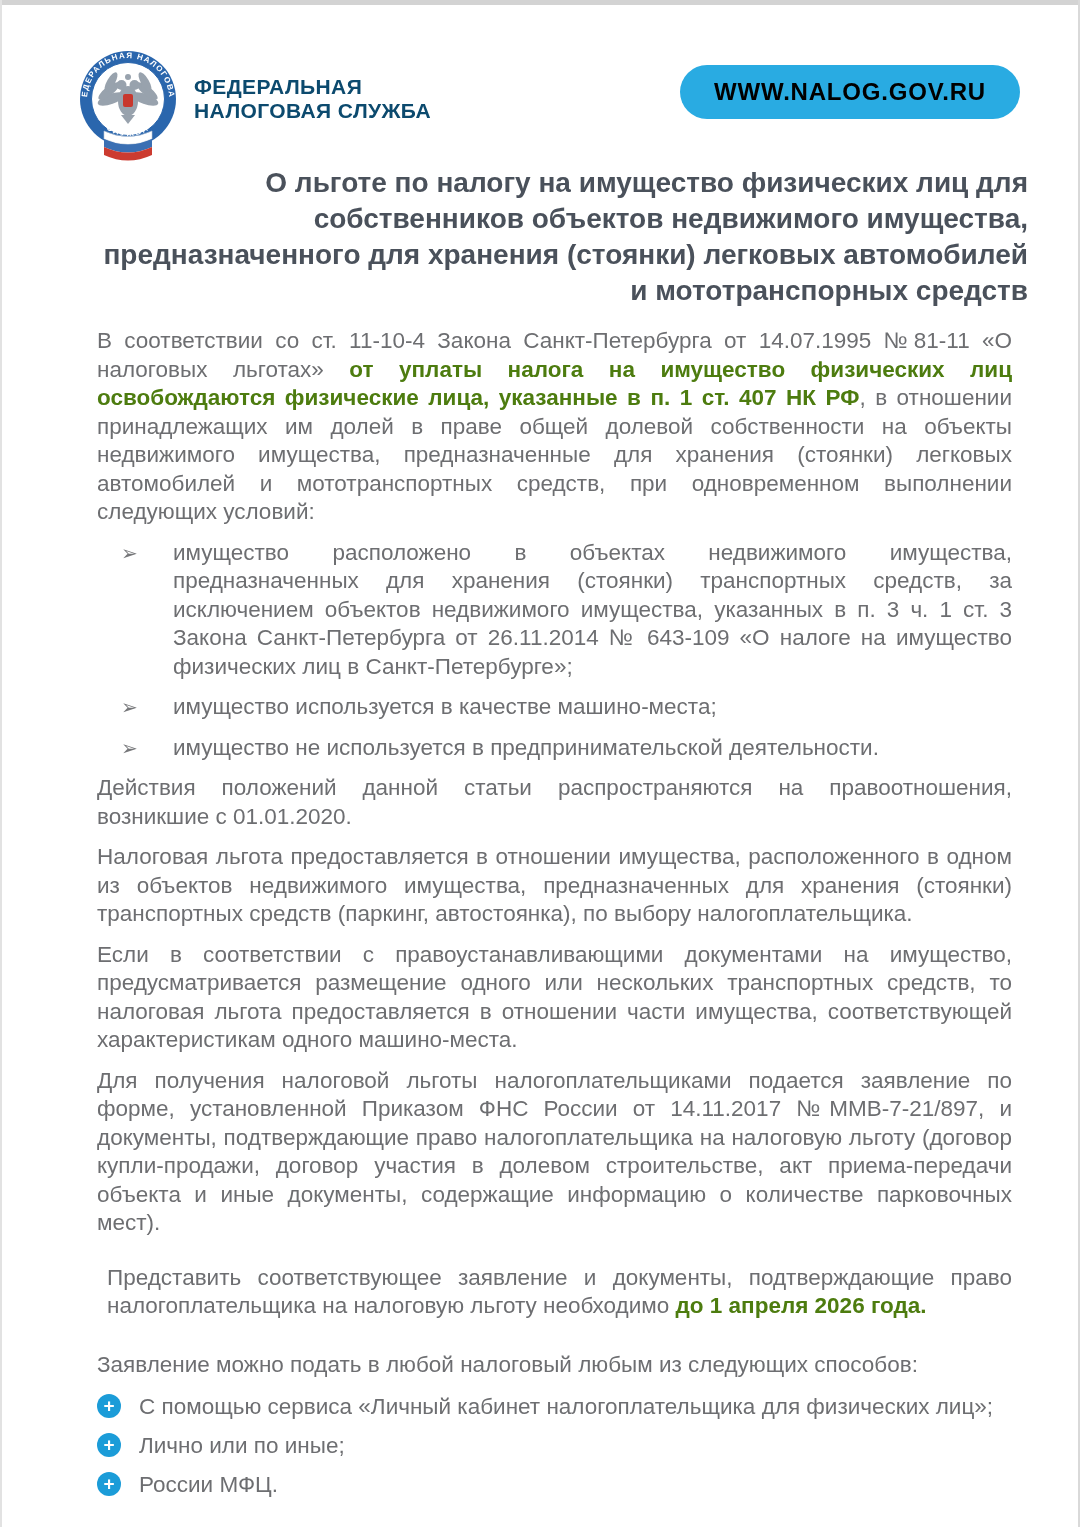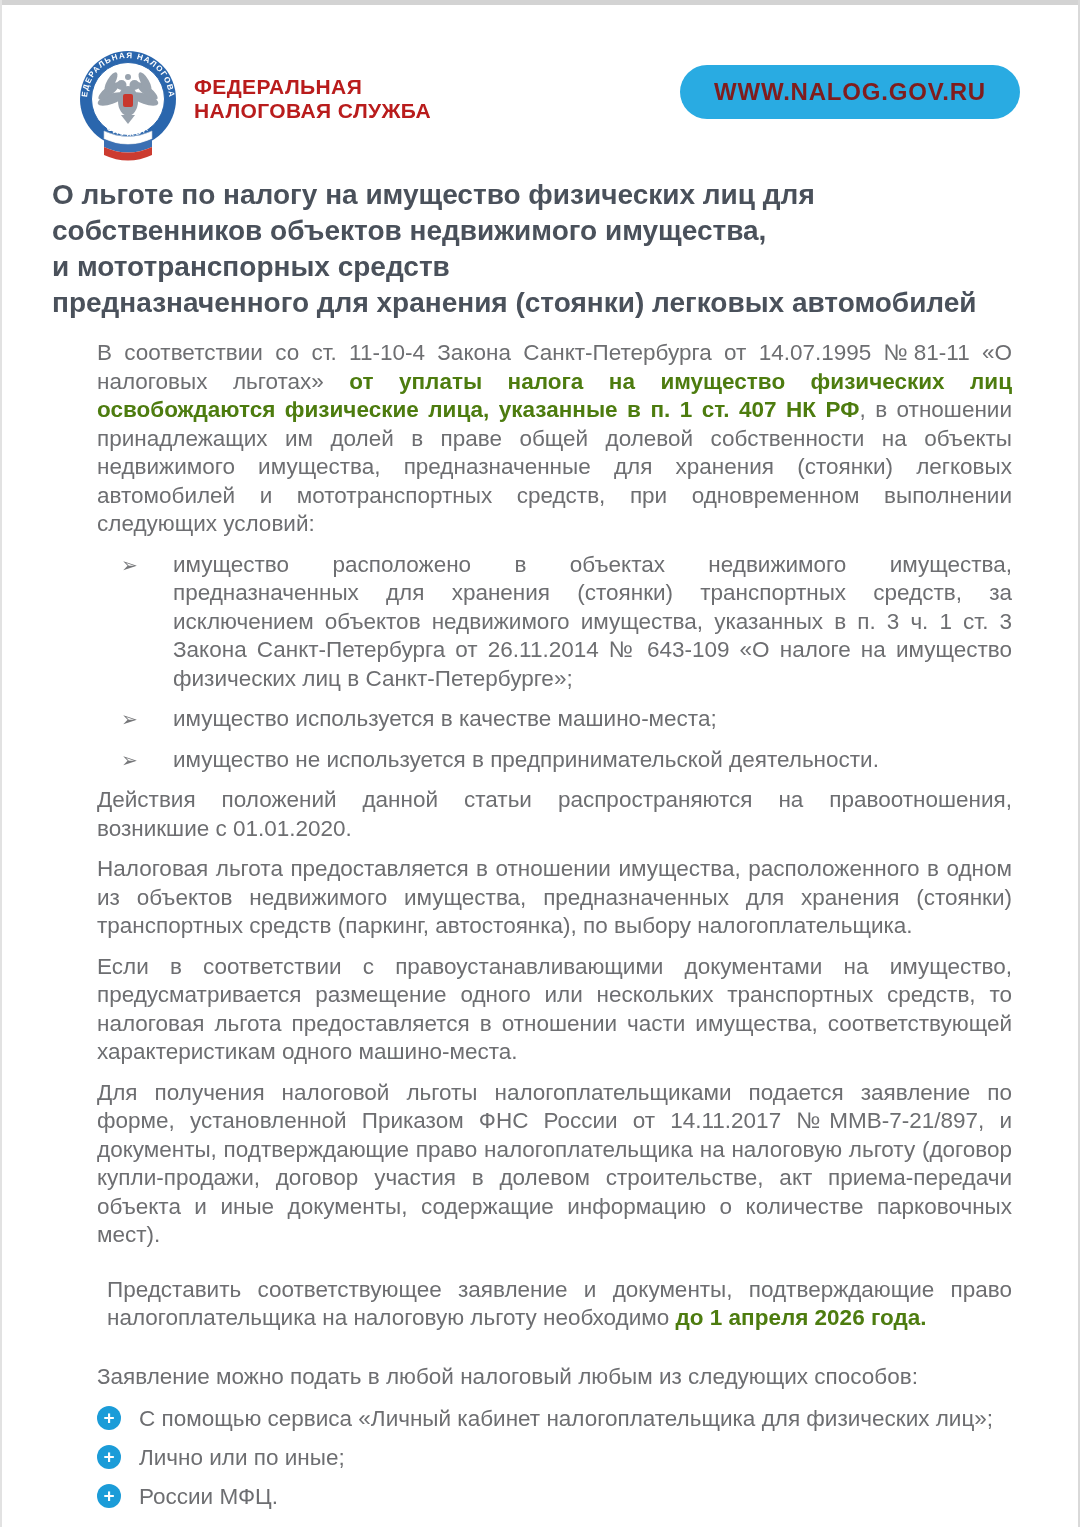--- a/index.html
+++ b/index.html
@@ -9,28 +9,28 @@
     position:relative; width:1080px; height:1527px; margin:0 auto;
     background:#ffffff; overflow:hidden;
     border-left:2px solid #e2e2e2; border-right:2px solid #d9d9d9;
   }
   .frame-top { height:5px; background:#d3d3d3; width:100%; }
 
   
   .header { display:flex; align-items:flex-start; padding:44px 58px 0 76px; }
   .logo { width:100px; height:112px; flex:none; }
   .org-name { margin:26px 0 0 16px; font-weight:bold; font-size:21px;
-    line-height:24px; color:#b91c1c; letter-spacing:0.4px; }
+    line-height:24px; color:#0c4a6e; letter-spacing:0.4px; }
   .header-spacer { flex:1; }
-  .url-pill { margin-top:16px; background:#29abe2; color:#7f1d1d;
+  .url-pill { margin-top:16px; background:#29abe2; color:#000000;
     font-size:24px; font-weight:bold; letter-spacing:0.8px;
     padding:13px 34px; border-radius:28px; white-space:nowrap; }
 
   
-  .title { margin:16px 50px 0; text-align:left; font-weight:bold;
+  .title { margin:4px 50px 0; text-align:right; font-weight:bold;
     font-size:28px; line-height:36px; color:#4a515b; }
 
   
   .content { margin:18px 66px 0 95px; color:#6d6e71;
     font-size:22.5px; line-height:28.5px; }
   .content p { text-align:justify; margin-bottom:12px; }
   .content strong { color:#4d7c0f; }
 
   .cond-list { list-style:none; margin:2px 0 10px 0; }
   .cond-item { display:flex; margin-bottom:12px; }
@@ -97,22 +97,22 @@
     </div>
 
     <div class="header-spacer"></div>
 
     <div class="url-pill">WWW.NALOG.GOV.RU</div>
   </div>
 
   <div class="title">
     <div>О льготе по налогу на имущество физических лиц для</div>
     <div>собственников объектов недвижимого имущества,</div>
+    <div>предназначенного для хранения (стоянки) легковых автомобилей</div>
     <div>и мототранспорных средств</div>
-    <div>предназначенного для хранения (стоянки) легковых автомобилей</div>
   </div>
 
   <div class="content">
 
     <p><span>В соответствии со ст. 11-10-4 Закона Санкт-Петербурга от 14.07.1995 №81-11 «О налоговых льготах» </span><strong>от уплаты налога на имущество физических лиц освобождаются физические лица, указанные в п. 1 ст. 407 НК РФ</strong><span>, в отношении принадлежащих им долей в праве общей долевой собственности на объекты недвижимого имущества, предназначенные для хранения (стоянки) легковых автомобилей и мототранспортных средств, при одновременном выполнении следующих условий:</span></p>
 
     <ul class="cond-list">
       <li class="cond-item">
         <span class="arrow-glyph">➢</span>
         <span class="cond-text">имущество расположено в объектах недвижимого имущества, предназначенных для хранения (стоянки) транспортных средств, за исключением объектов недвижимого имущества, указанных в п. 3 ч. 1 ст. 3 Закона Санкт-Петербурга от 26.11.2014 № 643-109 «О налоге на имущество физических лиц в Санкт-Петербурге»;</span>

